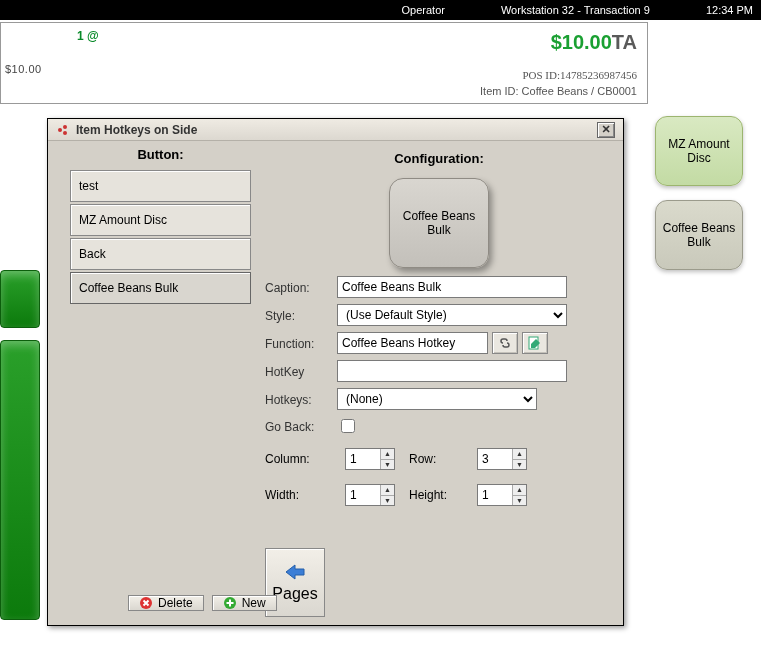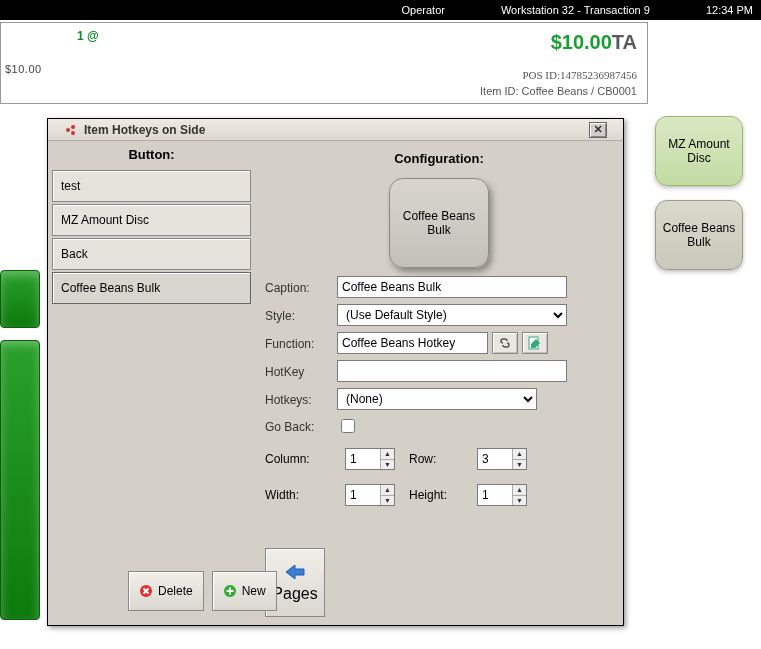--- a/index.html
+++ b/index.html
@@ -13,26 +13,26 @@
   .receipt .amt-line .ta { color:#5a5a5a; font-weight:bold; }
   .receipt .sub { position:absolute; left:4px; top:40px; font-size:11px; color:#444; letter-spacing:0.5px; }
   .receipt .posid { position:absolute; right:10px; top:46px; color:#555; font-size:11px; font-family:Verdana;}
   .receipt .itemid { position:absolute; right:10px; top:62px; color:#555; font-size:11px; }
   .side-buttons { position:absolute; right:18px; top:116px; display:flex; flex-direction:column; gap:14px; }
   .side-btn { width:88px; height:70px; border-radius:12px; background:linear-gradient(#dadacc,#c9c9bb); border:1px solid #9b9b8c; display:flex; align-items:center; justify-content:center; text-align:center; font-size:12px; box-shadow:0 2px 4px rgba(0,0,0,0.25); cursor:pointer; padding:4px;}
   .side-btn.green { background:linear-gradient(#d9e9c2,#c3dba4); border-color:#9cb56f; }
   .green-strip { position:absolute; left:0; top:264px; width:40px; height:350px; }
   .green-strip .seg { width:40px; height:58px; background:linear-gradient(#2aa02a,#0c7a0c); border:1px solid #0c5e0c; border-radius:4px; margin-top:6px; box-shadow:inset 0 4px 10px rgba(255,255,255,0.3);}
   .dialog { position:absolute; left:47px; top:118px; width:577px; height:508px; background:#D4D0C8; border:1px solid #000; box-shadow:2px 2px 5px rgba(0,0,0,0.4); display:flex; flex-direction:column; }
-  .titlebar { height:22px; background:linear-gradient(#EFEBE3, #DCD8D0); border-bottom:1px solid #b4b0a8; display:flex; align-items:center; padding:0 16px; font-weight:bold; font-size:12px; color:#333; gap:6px;}
+  .titlebar { height:22px; background:linear-gradient(#EFEBE3, #DCD8D0); border-bottom:1px solid #b4b0a8; display:flex; align-items:center; padding:0 8px; font-weight:bold; font-size:12px; color:#333; gap:6px;}
   .titlebar .ticon { width:14px; height:14px; display:inline-flex; }
   .titlebar .spacer { flex:1; }
   .titlebar .closebtn { width:18px; height:16px; background:#d4d0c8; border:1px solid #666; display:flex; align-items:center; justify-content:center; font-weight:bold; cursor:pointer; font-family:Arial; font-size:11px; box-shadow:inset 1px 1px #fff, inset -1px -1px #888;}
   .dlg-body { flex:1; display:flex; flex-direction:row; }
-  .col-left { width:207px; border-right:none; display:flex; flex-direction:column; }
+  .col-left { width:207px; border-right:none; display:flex; flex-direction:column;padding-left:18px; }
   .col-right { flex:1; display:flex; flex-direction:column; padding:4px 10px 8px 10px;justify-content:space-between; }
   .col-header { text-align:center; font-weight:bold; font-size:13px; padding:6px 0 8px 0; }
   .btn-list { padding:0 4px; }
   .btn-item { height:32px; border:1px solid #888; background:#e6e3dc; display:flex; align-items:center; padding-left:8px; margin-bottom:2px; box-shadow:inset 1px 1px #fff; cursor:pointer; font-size:12px;}
   .btn-item.selected { background:#d9d6cf; border-color:#666; }
   .preview-area { display:flex; justify-content:center; padding-top:4px; padding-bottom:8px; }
   .preview-btn { width:100px; height:90px; border-radius:14px; background:linear-gradient(#d9d6d0,#c3c0ba); border:1px solid #8f8b84; display:flex; align-items:center; justify-content:center; text-align:center; font-size:12px; box-shadow:3px 4px 6px rgba(0,0,0,0.35); padding:6px;}
   .form-rows { display:grid; grid-template-columns:72px 1fr; row-gap:6px; align-items:center; font-size:12px; color:#333;}
   .form-rows label { padding-top:2px; }
   .txtin, .selin { width:230px; height:22px; border:1px solid #7a7a7a; background:#fff; font-size:12px; padding:2px 4px; font-family:inherit;}
@@ -40,21 +40,21 @@
   .func-row .txtin { width:151px; }
   .iconbtn { width:26px; height:22px; border:1px solid #888; background:#eae7e0; display:flex; align-items:center; justify-content:center; cursor:pointer; box-shadow:inset 1px 1px #fff, inset -1px -1px #c4c1ba;}
   .chk { width:14px; height:14px; }
   .num-grid { display:grid; grid-template-columns:72px 56px 60px 56px; row-gap:14px; column-gap:8px; align-items:center; margin-top:12px;}
   .spin { display:flex; width:50px; height:22px; border:1px solid #7a7a7a; background:#fff; }
   .spin input { border:none; width:34px; padding:2px 4px; font-size:12px; font-family:inherit; outline:none;}
   .spin .arrs { width:14px; border-left:1px solid #aaa; display:flex; flex-direction:column;}
   .spin .arrs div { flex:1; font-size:7px; display:flex; align-items:center; justify-content:center; background:#eee; cursor:pointer; color:#333;}
   .spin .arrs div:first-child { border-bottom:1px solid #aaa; }
   .bottom-row { margin-top:auto; display:flex; align-items:flex-end; gap:8px; padding-top:16px;}
-  .actionbtn { height:40px; border:1px solid #888; background:linear-gradient(#f2efe8,#dad7d0); display:flex; align-items:center; justify-content:flex-start; gap:5px; padding:0 10px; cursor:pointer; font-size:12px; box-shadow:inset 1px 1px #fff;}
+  .actionbtn { height:16px; border:1px solid #888; background:linear-gradient(#f2efe8,#dad7d0); display:flex; align-items:center; justify-content:flex-start; gap:5px; padding:0 10px; cursor:pointer; font-size:12px; box-shadow:inset 1px 1px #fff;}
   .pagesbtn { width:60px; height:69px; border:1px solid #888; background:linear-gradient(#f2efe8,#dad7d0); display:flex; flex-direction:column; align-items:center; justify-content:center; gap:4px; cursor:pointer; font-size:16px; box-shadow:inset 1px 1px #fff;}
   .bottom-left { position:absolute; left:80px; bottom:14px; display:flex; gap:8px; }
   svg { display:block; }
 </style>
 </head>
 <body>
 
 <div class="statusbar">
   <span class="sb-item">Operator</span>
   <span class="sb-item">Workstation 32 - Transaction 9</span>

